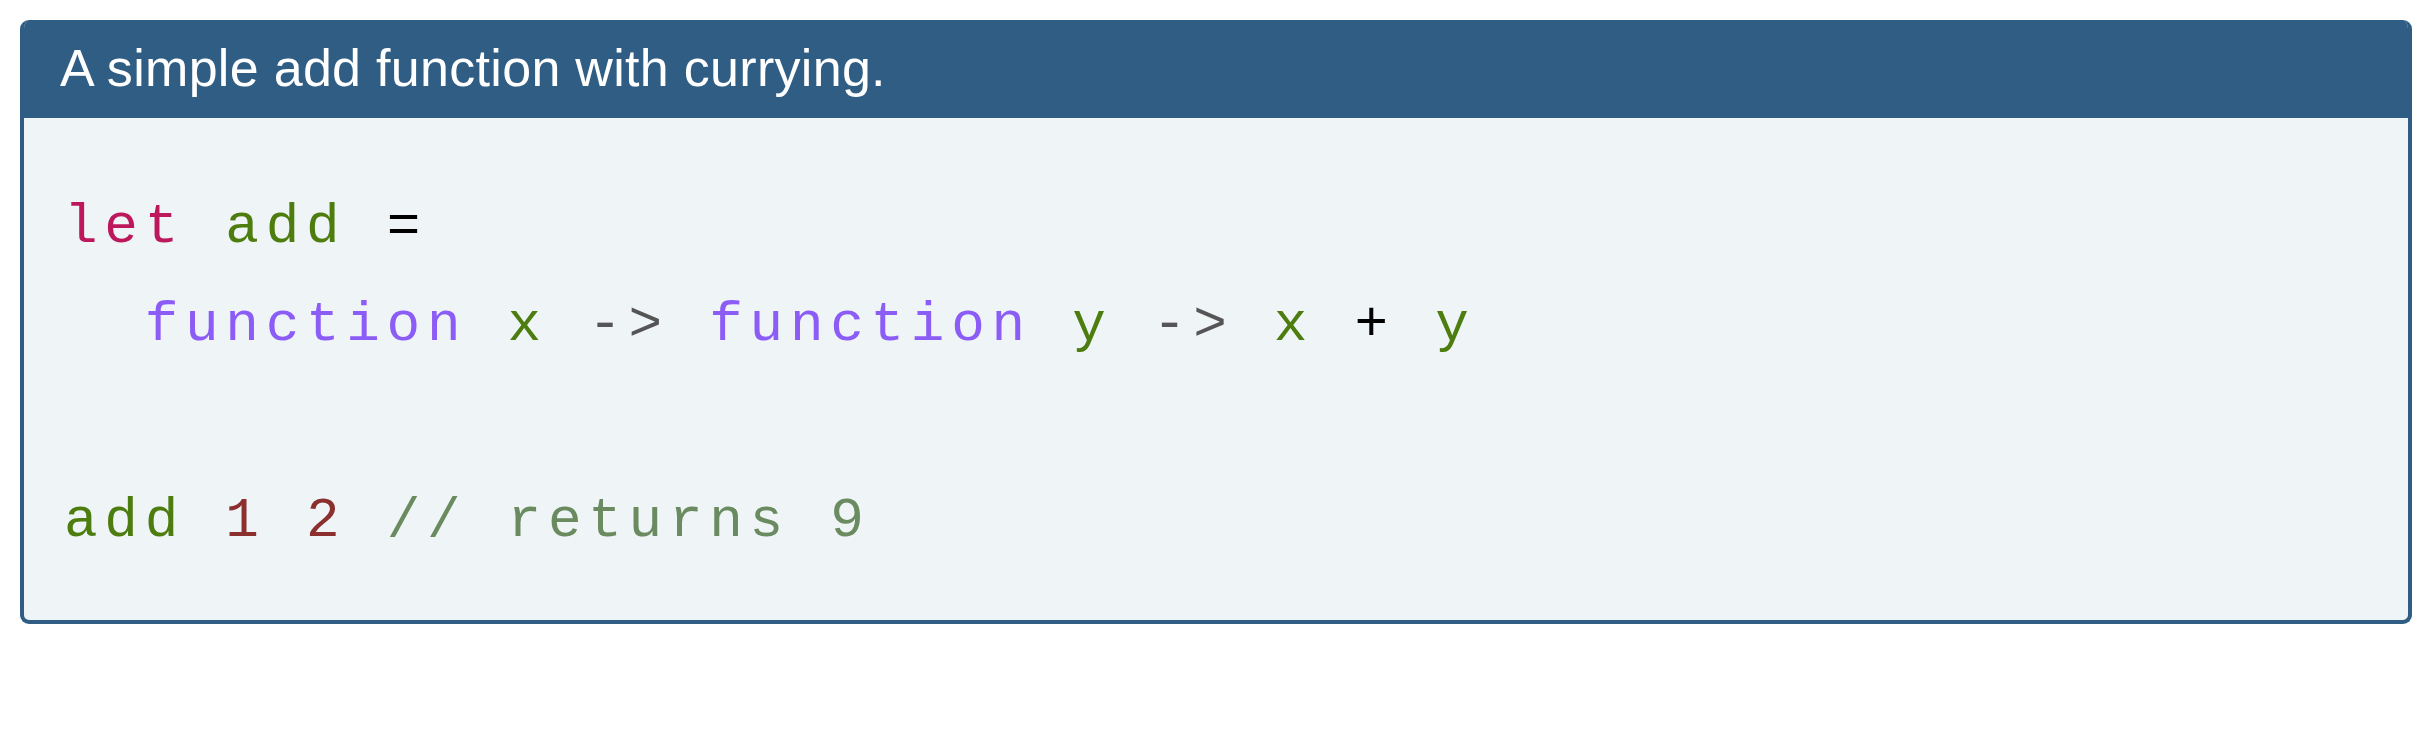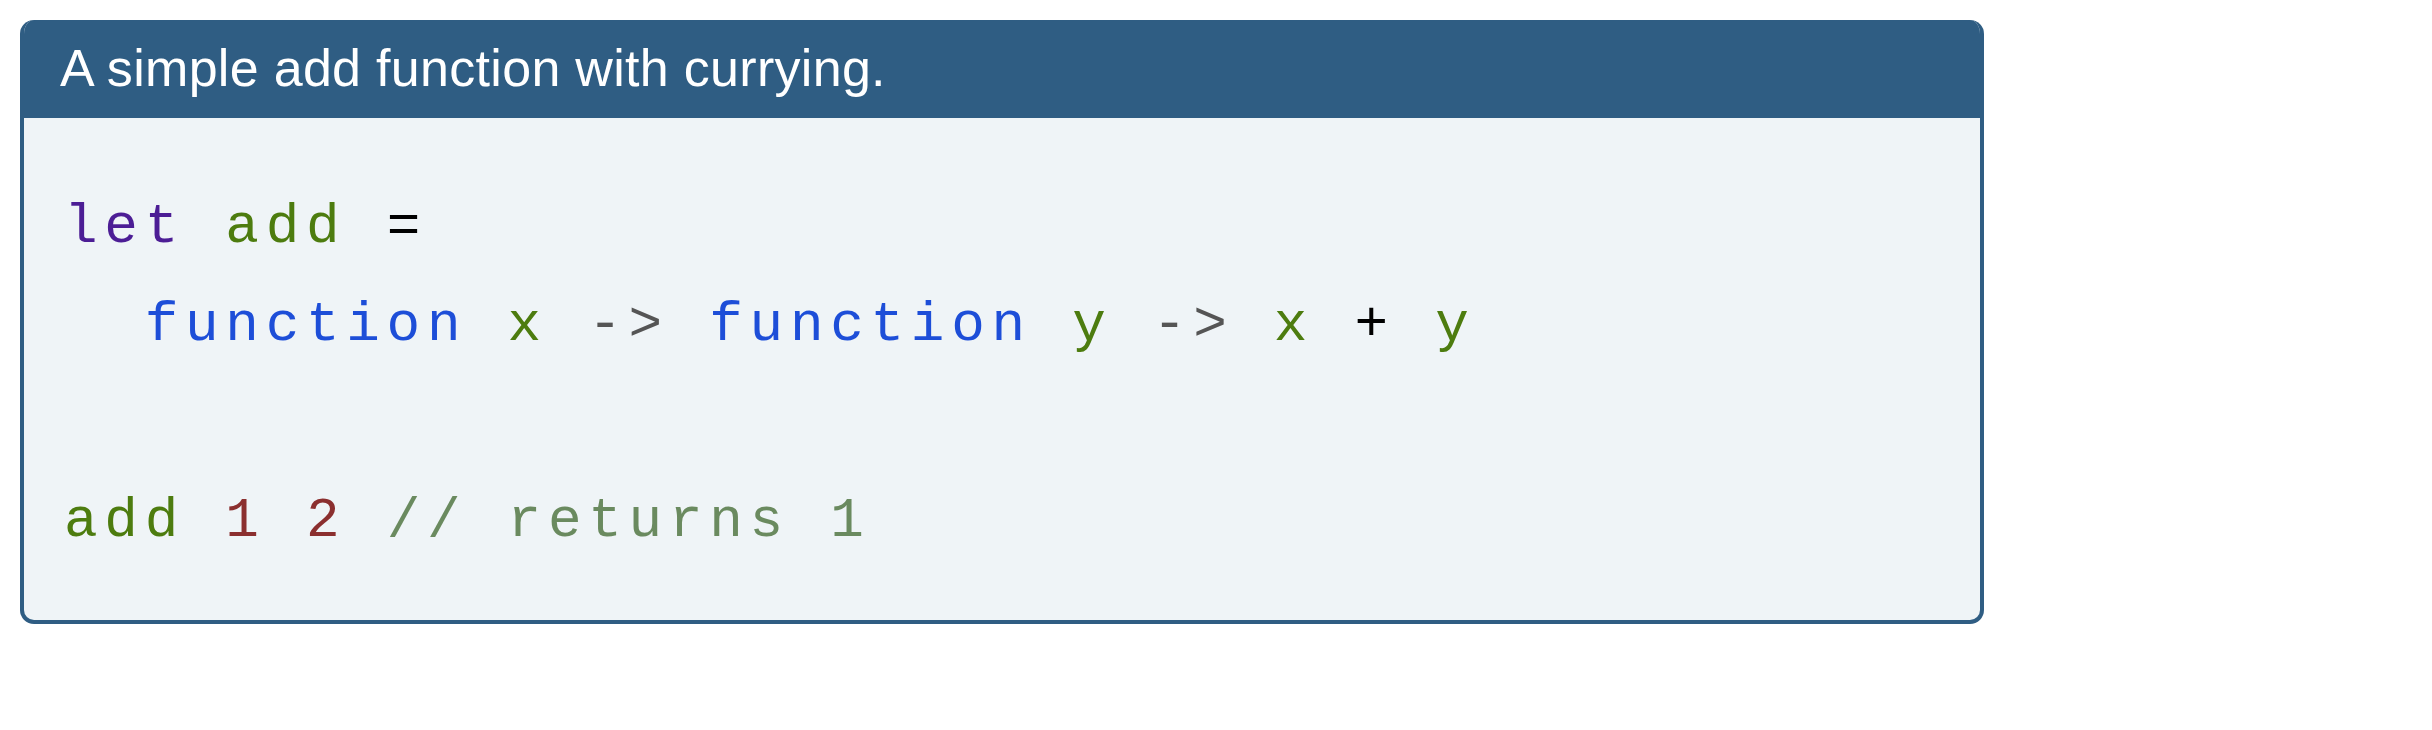--- a/index.html
+++ b/index.html
@@ -6,22 +6,22 @@
       margin: 0;
       padding: 0;
       box-sizing: border-box;
     }
     body {
       background: #ffffff;
       padding: 20px;
       font-family: -apple-system, BlinkMacSystemFont, "Segoe UI", Helvetica, Arial, sans-serif;
     }
     .code-block {
-      width: 1964px;
-      border-radius: 14px;
+      width: 2392px;
+      border-radius: 9px;
       overflow: hidden;
       border: 4px solid #2f5d83;
       border-top: none;
       background: #eff4f7;
     }
     .code-header {
       background: #2f5d83;
       color: #ffffff;
       padding: 18px 36px 20px 36px;
       font-size: 52px;
@@ -30,33 +30,33 @@
     }
     .code-body {
       padding: 60px 40px 50px 40px;
       font-family: "Courier New", Courier, monospace;
       font-size: 56px;
       line-height: 1.75;
       letter-spacing: 0.12em;
       white-space: pre;
       color: #000000;
     }
-    .kw-let { color: #4c1d95; }
-    .kw-function { color: #1d4ed8; }
+    .kw-let { color: #be185d; }
+    .kw-function { color: #8b5cf6; }
     .op-arrow { color: #555555; }
     .ident { color: #4d7c0f; }
     .op { color: #000000; }
     .num { color: #8b2f2f; }
     .comment-slash { color: #6a8a5f; }
     .comment-text { color: #6a8a5f; }
   </style>
 </head>
 <body>
 
 <div class="code-block">
   <div class="code-header">
     <span>A simple add function with currying.</span>
   </div>
   <div class="code-body"><span class="kw-let">let</span> <span class="ident">add</span> <span class="op">=</span>
   <span class="kw-function">function</span> <span class="ident">x</span> <span class="op-arrow">-&gt;</span> <span class="kw-function">function</span> <span class="ident">y</span> <span class="op-arrow">-&gt;</span> <span class="ident">x</span> <span class="op">+</span> <span class="ident">y</span>
 
-<span class="ident">add</span> <span class="num">1</span> <span class="num">2</span> <span class="comment-slash">//</span> <span class="comment-text">returns 1</span></div>
+<span class="ident">add</span> <span class="num">1</span> <span class="num">2</span> <span class="comment-slash">//</span> <span class="comment-text">returns 9</span></div>
 </div>
 
 </body></html>

